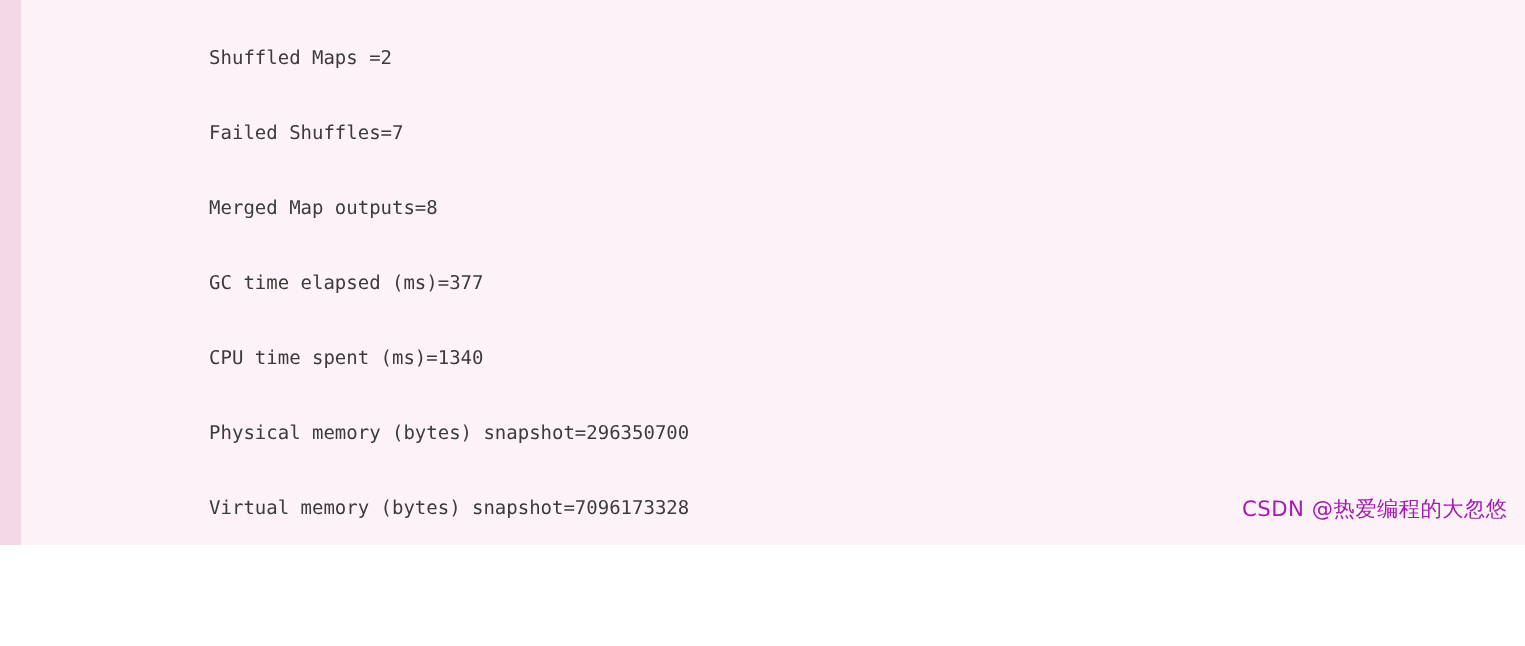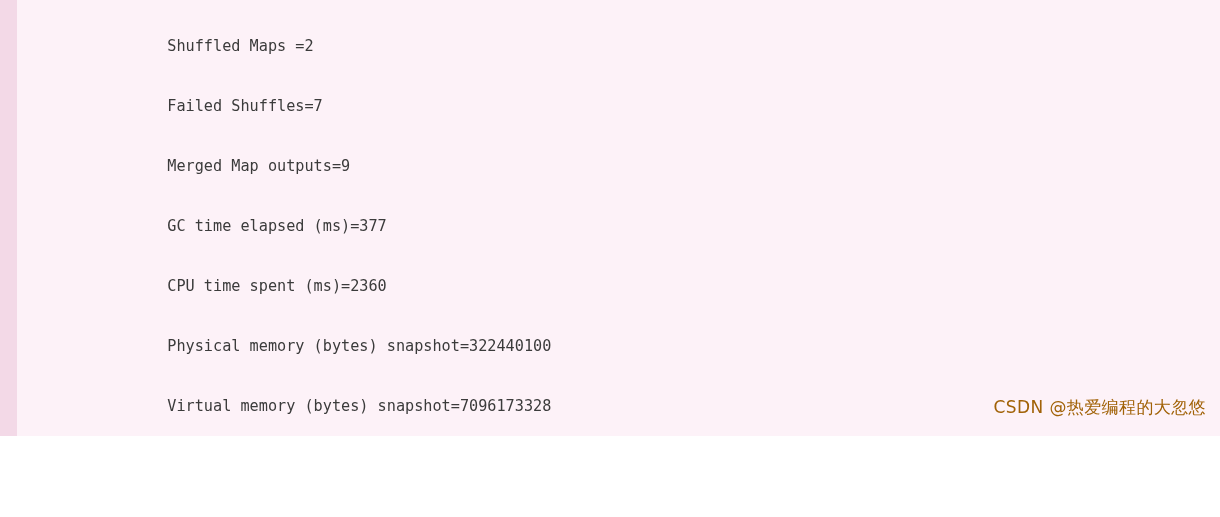--- a/index.html
+++ b/index.html
@@ -86,41 +86,41 @@
     border: 2px solid #3f63e0;
     box-sizing: border-box;
   }
   
   .watermark {
     position: absolute;
     right: 14px;
     bottom: 17px;
     font-family: "DejaVu Sans", "Liberation Sans", sans-serif;
     font-size: 17px;
-    color: #a16207;
+    color: #a21caf;
     letter-spacing: 0.4px;
     white-space: nowrap;
   }
 </style>
 </head>
 <body>
 
 <div id="screen">
 
   <div class="gutter"></div>
   <div class="terminal-surface"></div>
 
   <div class="console">
     <div class="console-inner">
       <div class="line">                Shuffled Maps =2</div>
       <div class="line">                Failed Shuffles=7</div>
-      <div class="line">                Merged Map outputs=9</div>
+      <div class="line">                Merged Map outputs=8</div>
       <div class="line">                GC time elapsed (ms)=377</div>
-      <div class="line">                CPU time spent (ms)=2360</div>
-      <div class="line">                Physical memory (bytes) snapshot=322440100</div>
+      <div class="line">                CPU time spent (ms)=1340</div>
+      <div class="line">                Physical memory (bytes) snapshot=296350700</div>
       <div class="line">                Virtual memory (bytes) snapshot=7096173328</div>
       <div class="line">                Total committed heap usage (bytes)=295051264</div>
       <div class="line">                Peak Map Physical memory (bytes)=203177984</div>
       
       
       
       
       
       
       

